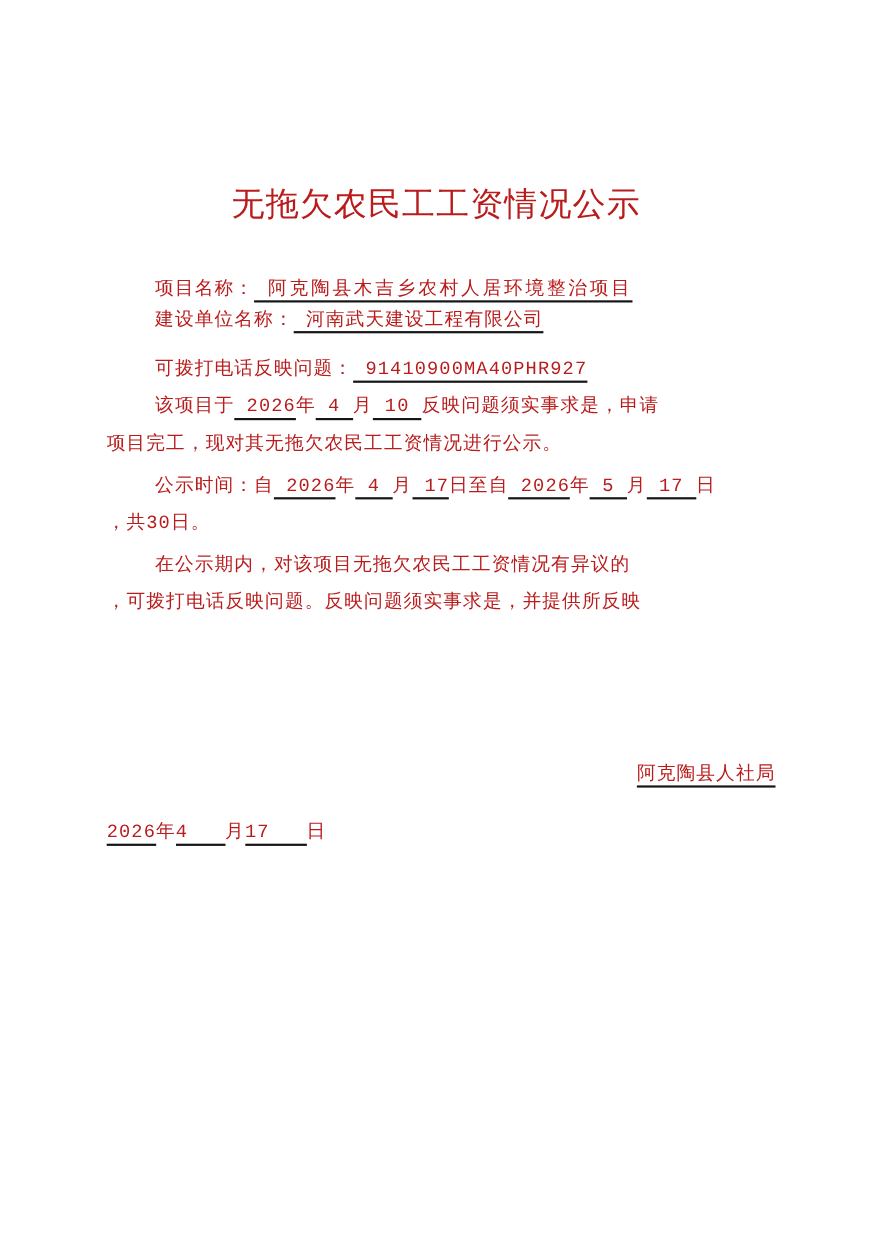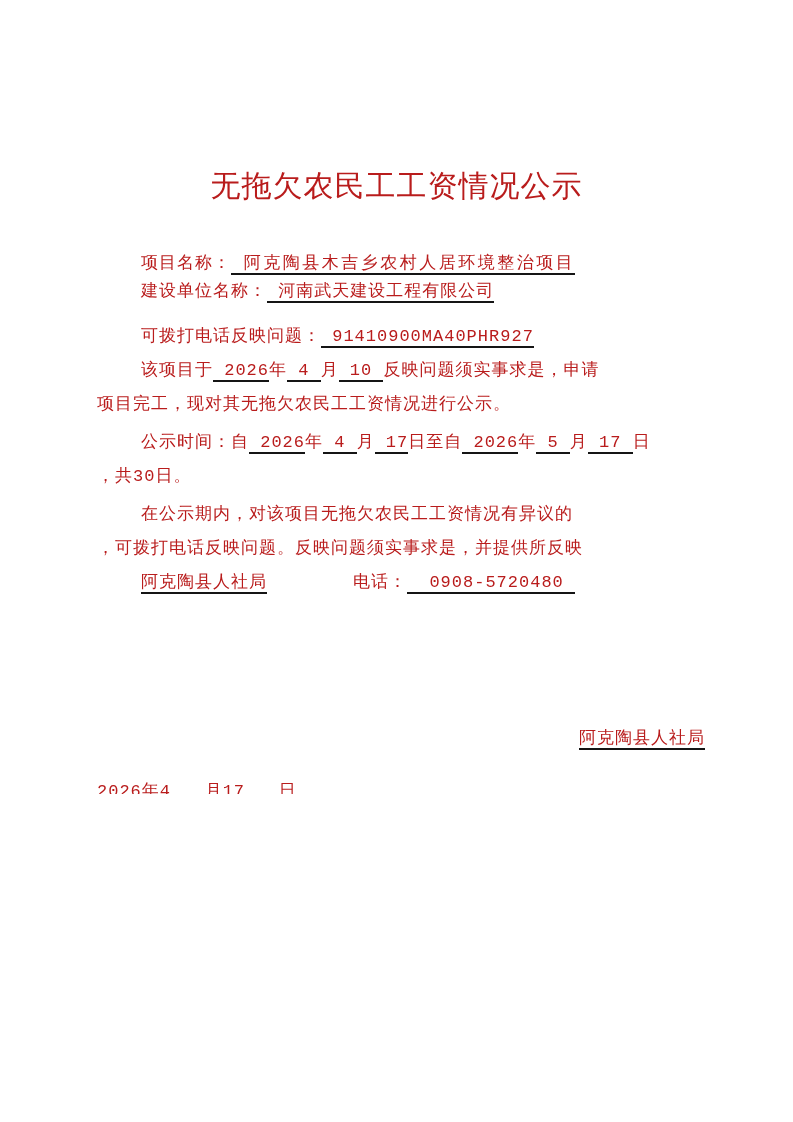--- a/index.html
+++ b/index.html
@@ -59,20 +59,19 @@
 
     <div class="line lh34">项目完工，现对其无拖欠农民工工资情况进行公示。</div>
 
     <div class="line lh34 indent mt4"><span>公示时间：自</span><span class="u"> 2026</span><span>年</span><span class="u"> 4 </span><span>月</span><span class="u"> 17</span><span>日至自</span><span class="u"> 2026</span><span>年</span><span class="u"> 5 </span><span>月</span><span class="u"> 17 </span><span>日</span></div>
 
     <div class="line lh34">，共30日。</div>
 
     <div class="line lh34 indent mt4">在公示期内，对该项目无拖欠农民工工资情况有异议的</div>
     <div class="line lh34">，可拨打电话反映问题。反映问题须实事求是，并提供所反映</div>
 
-    <div class="line lh34 indent"><span class="u">阿克陶县人社局</span><span class="spacer"></span><span>电话：</span><span class="u">  0908-5720480 </span></div>
 
     <div class="line lh34 sign-line"><span class="u">阿克陶县人社局</span></div>
 
     <div class="line lh34 date-line"><span class="u">2026</span><span>年</span><span class="u">4   </span><span>月</span><span class="u">17   </span><span>日</span></div>
 
   </div>
 </div>
 
 </body></html>

